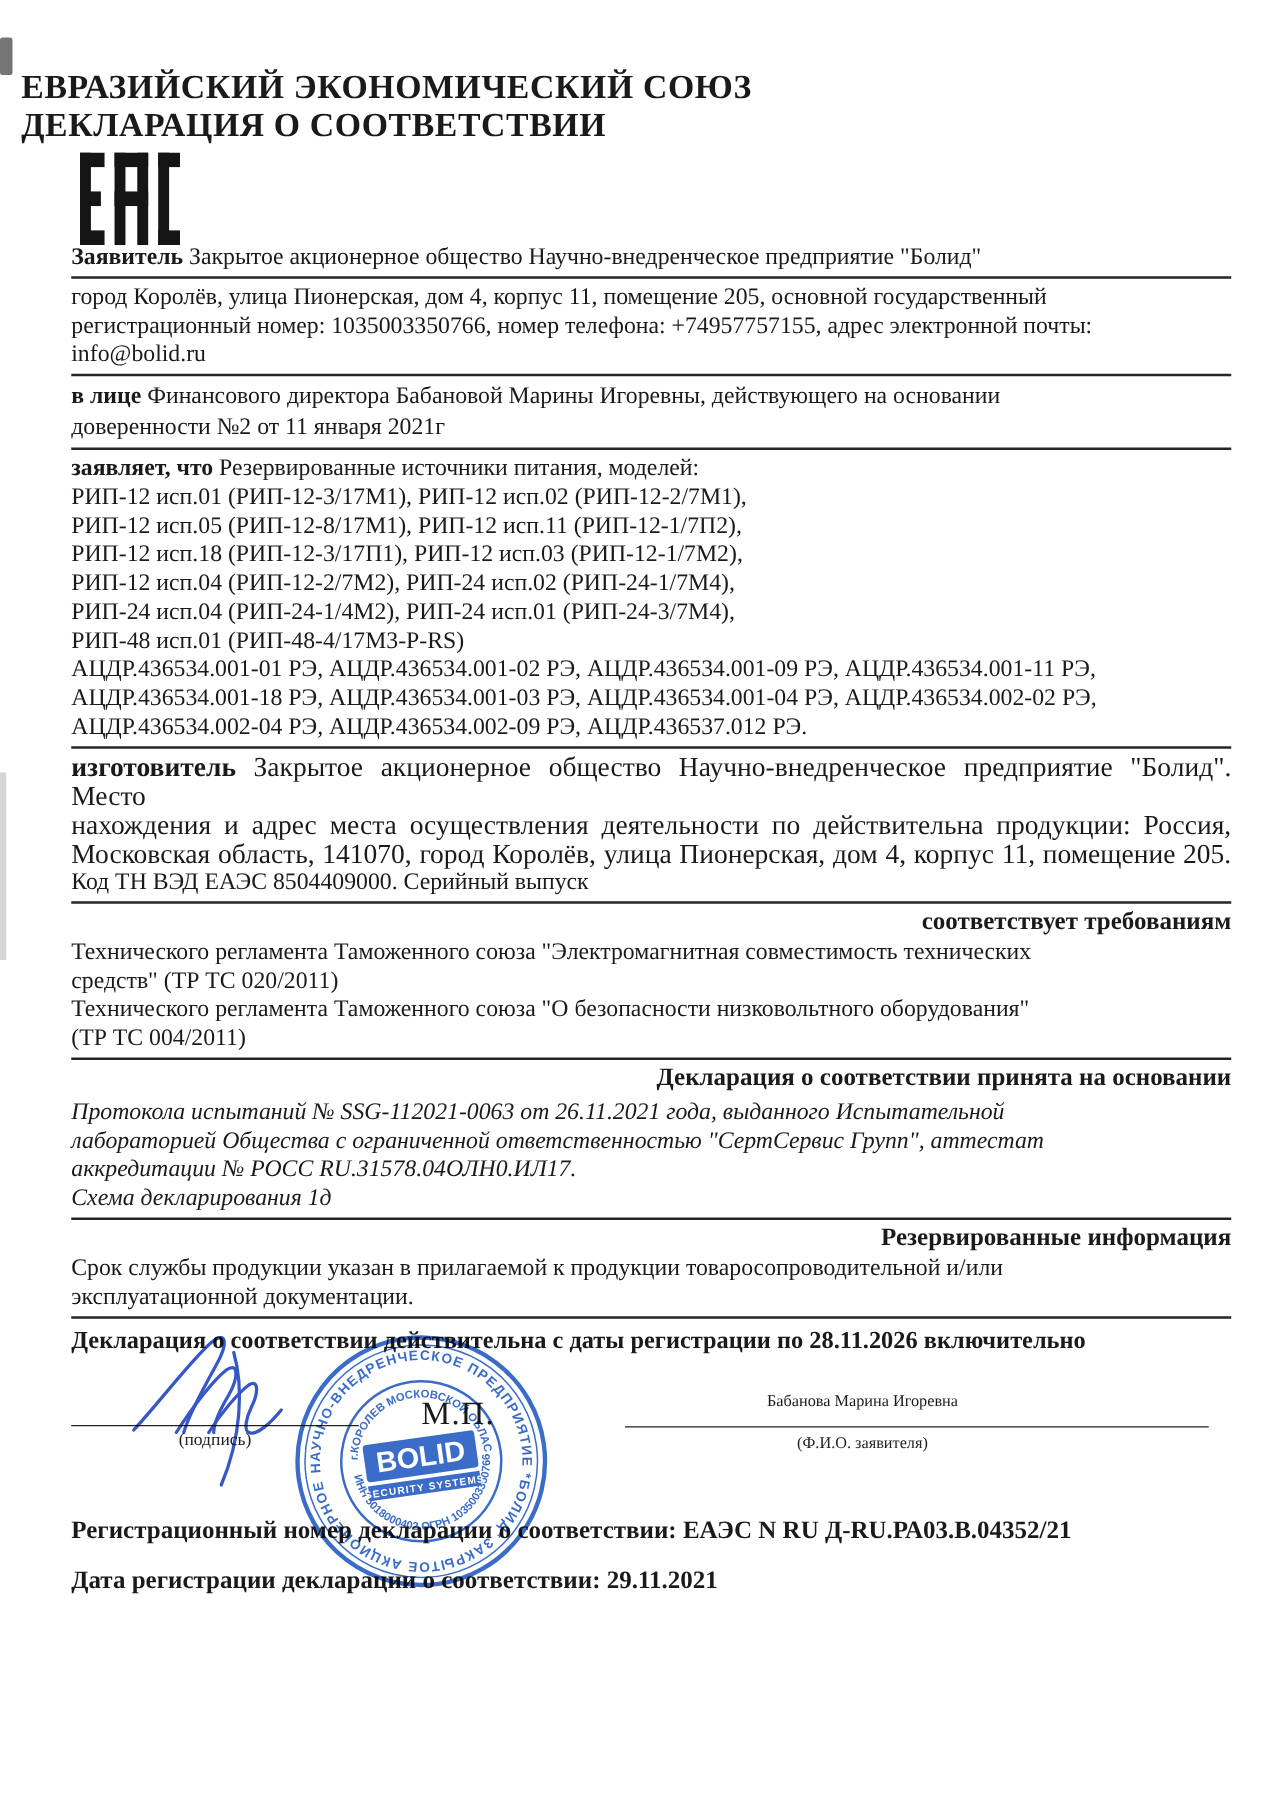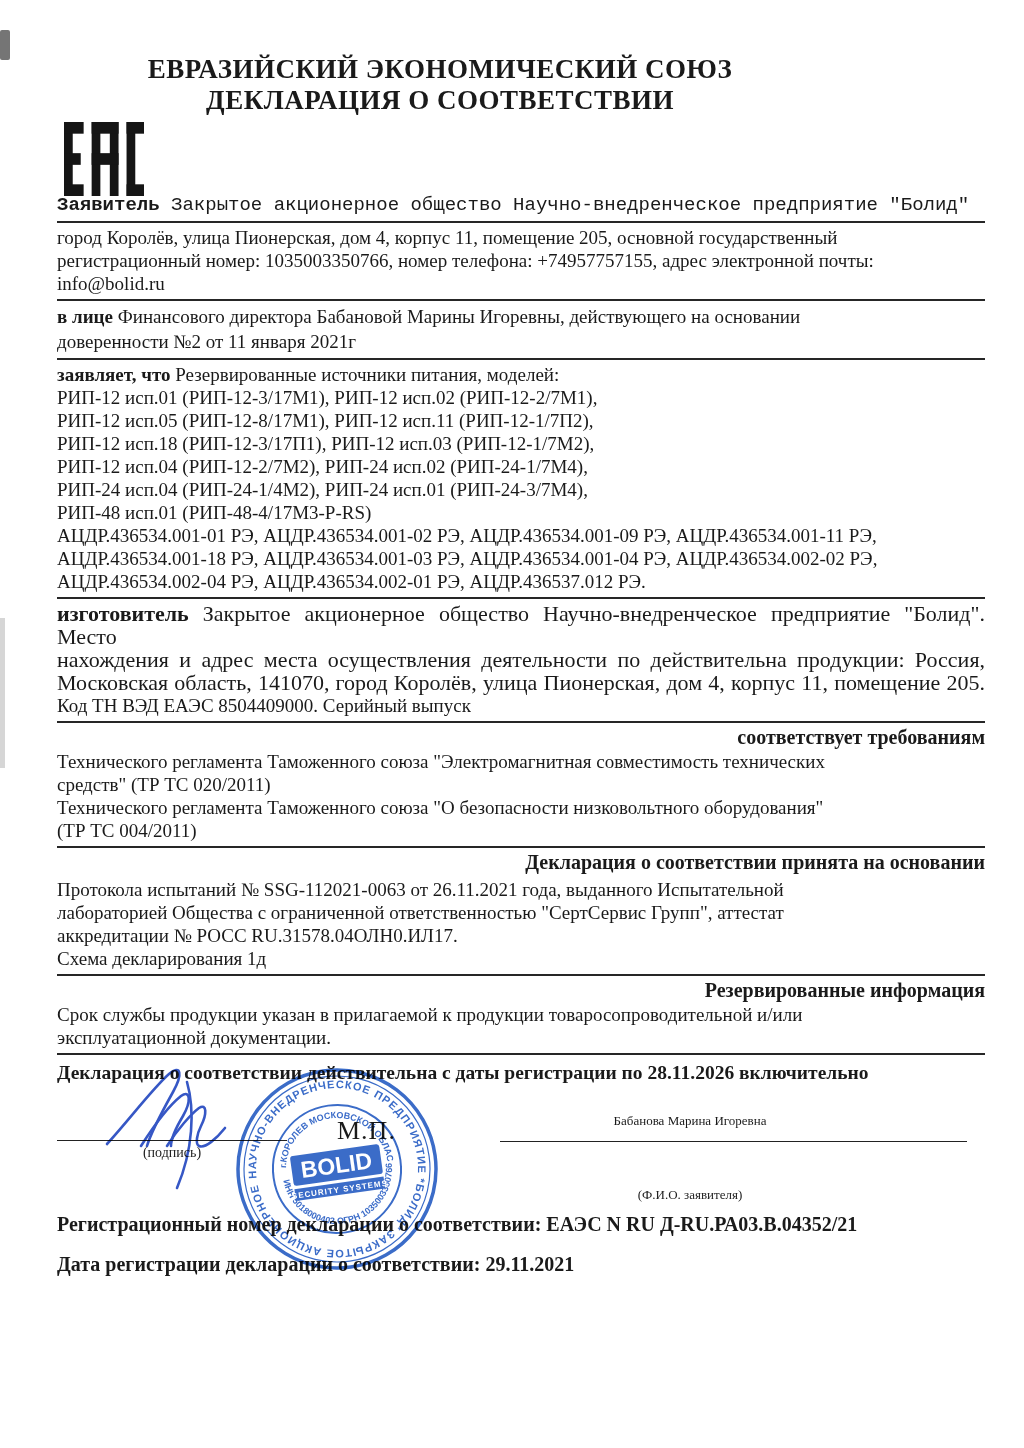--- a/index.html
+++ b/index.html
@@ -6,42 +6,42 @@
   body{
     width:1024px;height:1448px;background:#ffffff;position:relative;
     font-family:"Liberation Serif","DejaVu Serif",serif;color:#1a1a1a;
     overflow:hidden;
   }
   .doc{position:absolute;inset:0;}
   
   .artifact{position:absolute;left:0;top:30px;width:10px;height:30px;background:#3a3a3a;opacity:.7;border-radius:2px;}
   .artifact2{position:absolute;left:0;top:618px;width:5px;height:150px;background:#777;opacity:.3;}
   
-  .title{width:880px;text-align:center;font-weight:bold;font-size:27px;line-height:31px;letter-spacing:.5px;}
+  .title{width:880px;font-weight:bold;font-size:27px;line-height:31px;letter-spacing:.5px;padding-left:17px;}
   .title.first{padding-top:54px;}
   
   .eac{position:absolute;left:64px;top:122px;width:80px;height:74px;}
   
   .content{margin:0 39px 0 57px;}
   .ln{font-size:19px;line-height:23px;white-space:nowrap;}
   .jln{font-size:22px;line-height:23px;text-align:justify;text-align-last:justify;}
   .rep-ln{font-size:19px;line-height:25px;white-space:nowrap;}
-  .applicant{margin-top:78px;font-size:19px;line-height:23px;white-space:nowrap;font-family:Liberation Mono, monospace;}
+  .applicant{margin-top:78px;font-size:19px;line-height:23px;white-space:nowrap;}
   .hd{font-weight:bold;font-size:20px;line-height:23px;margin:2px 0 1px;text-align:right;}
   .validity{font-weight:bold;font-size:19.5px;line-height:24px;margin-top:6px;white-space:nowrap;}
   hr.sep{border:none;border-top:2px solid #262626;margin:4px 0 3px;}
   b{font-weight:bold;}
-  .basis-lines{margin-top:4px;}
+  .basis-lines{margin-top:4px;font-style:italic;}
   
   .sigline{position:absolute;height:0;border-top:1.5px solid #222;}
   .sigline.left{left:57px;width:230px;top:1140px;}
   .sigline.right{left:500px;width:467px;top:1141px;}
   .siglabel{position:absolute;font-size:14px;color:#222;text-align:center;}
   .siglabel.sign{left:57px;width:230px;top:1145px;}
-  .siglabel.fio{left:470px;width:440px;top:1146px;font-size:13px;margin-top:41px;}
+  .siglabel.fio{left:470px;width:440px;top:1146px;font-size:13px;}
   .fio-name{position:absolute;left:470px;width:440px;top:1113px;text-align:center;font-size:13px;white-space:nowrap;}
   .mp{position:absolute;left:337px;top:1116px;font-size:26px;letter-spacing:1px;z-index:1;}
   .signature{position:absolute;left:95px;top:1058px;width:215px;height:135px;z-index:3;mix-blend-mode:multiply;opacity:.95;}
   .stamp{position:absolute;left:234px;top:1066px;width:206px;height:206px;z-index:3;transform:rotate(-8deg);mix-blend-mode:multiply;opacity:.92;}
   .stamp text{font-family:"Liberation Sans","DejaVu Sans",sans-serif;font-weight:bold;}
   .regline{position:absolute;left:57px;font-weight:bold;font-size:20px;line-height:24px;white-space:nowrap;z-index:1;}
   .regline.number{top:1212px;}
   .regline.date{top:1252px;}
 </style>
 </head>
@@ -101,21 +101,21 @@
         <span>Резервированные  источники  питания, моделей:</span>
       </div>
       <div class="ln">РИП-12 исп.01 (РИП-12-3/17М1), РИП-12 исп.02 (РИП-12-2/7М1),</div>
       <div class="ln">РИП-12 исп.05 (РИП-12-8/17М1), РИП-12 исп.11 (РИП-12-1/7П2),</div>
       <div class="ln">РИП-12 исп.18 (РИП-12-3/17П1),  РИП-12 исп.03 (РИП-12-1/7М2),</div>
       <div class="ln">РИП-12 исп.04 (РИП-12-2/7М2),   РИП-24 исп.02 (РИП-24-1/7М4),</div>
       <div class="ln">РИП-24 исп.04 (РИП-24-1/4М2),   РИП-24 исп.01 (РИП-24-3/7М4),</div>
       <div class="ln">РИП-48 исп.01 (РИП-48-4/17М3-P-RS)</div>
       <div class="ln">АЦДР.436534.001-01 РЭ, АЦДР.436534.001-02 РЭ, АЦДР.436534.001-09 РЭ, АЦДР.436534.001-11 РЭ,</div>
       <div class="ln">АЦДР.436534.001-18 РЭ, АЦДР.436534.001-03 РЭ,  АЦДР.436534.001-04 РЭ, АЦДР.436534.002-02 РЭ,</div>
-      <div class="ln">АЦДР.436534.002-04 РЭ, АЦДР.436534.002-01 РЭ, АЦДР.436537.012 РЭ.</div>
+      <div class="ln">АЦДР.436534.002-04 РЭ, АЦДР.436534.002-09 РЭ, АЦДР.436537.012 РЭ.</div>
     </div>
     <hr class="sep">
 
     <div>
       <div class="jln">
         <b>изготовитель</b>
         <span>Закрытое акционерное общество Научно-внедренческое предприятие "Болид". Место</span>
       </div>
       <div class="jln">нахождения и адрес места осуществления деятельности по действительна продукции: Россия,</div>
       <div class="jln">Московская область, 141070, город Королёв, улица Пионерская, дом 4, корпус 11, помещение 205.</div>

